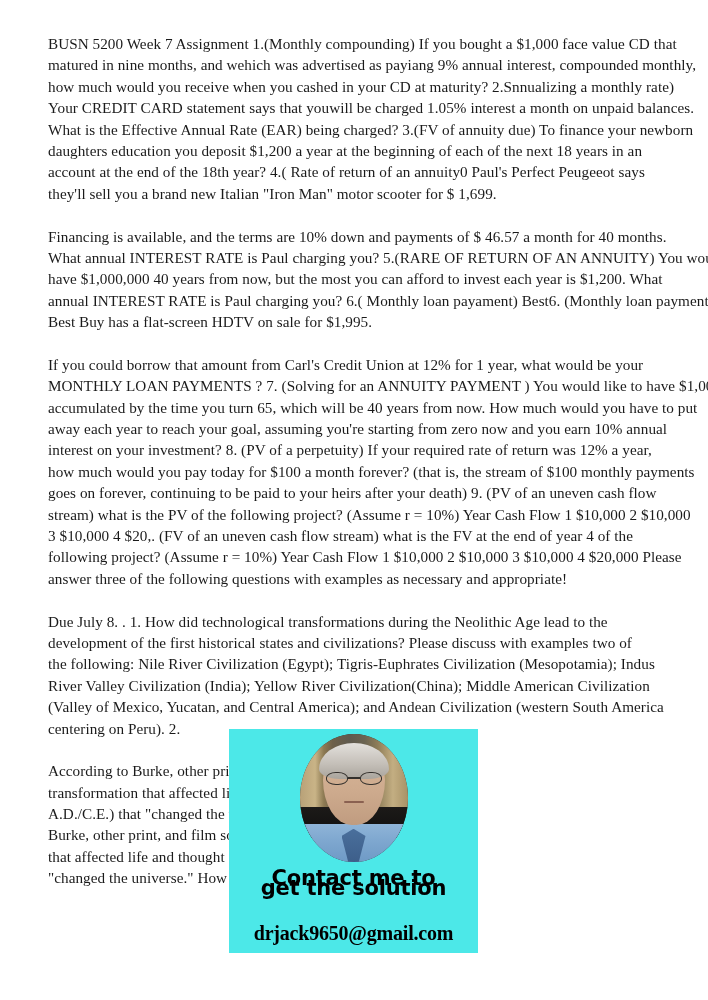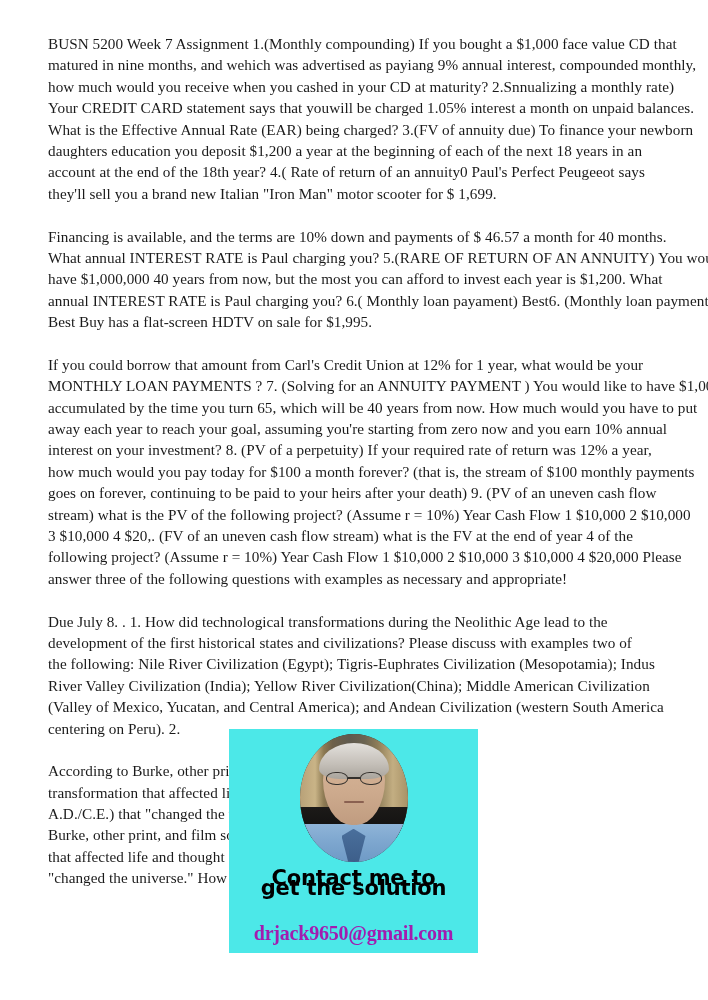--- a/index.html
+++ b/index.html
@@ -133,21 +133,21 @@
   }
   #promo-line-1 { top: 137px; }
   #promo-line-2 { top: 147px; }
   #promo-email {
     position: absolute;
     left: 0; width: 100%;
     top: 193px;
     font-family: "Liberation Serif", "DejaVu Serif", serif;
     font-weight: bold;
     font-size: 20px;
-    color: #a21caf;
+    color: #000000;
     letter-spacing: -0.2px;
   }
 </style>
 </head>
 <body>
 
 <div id="page">
 
   <div id="doc-body">
       <div class="para">

